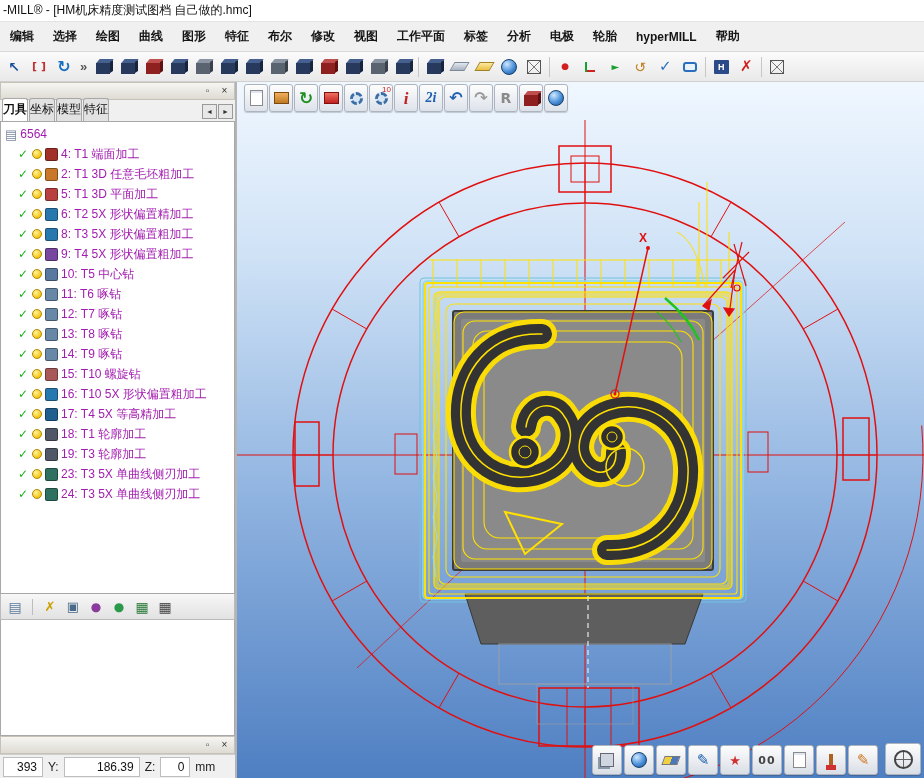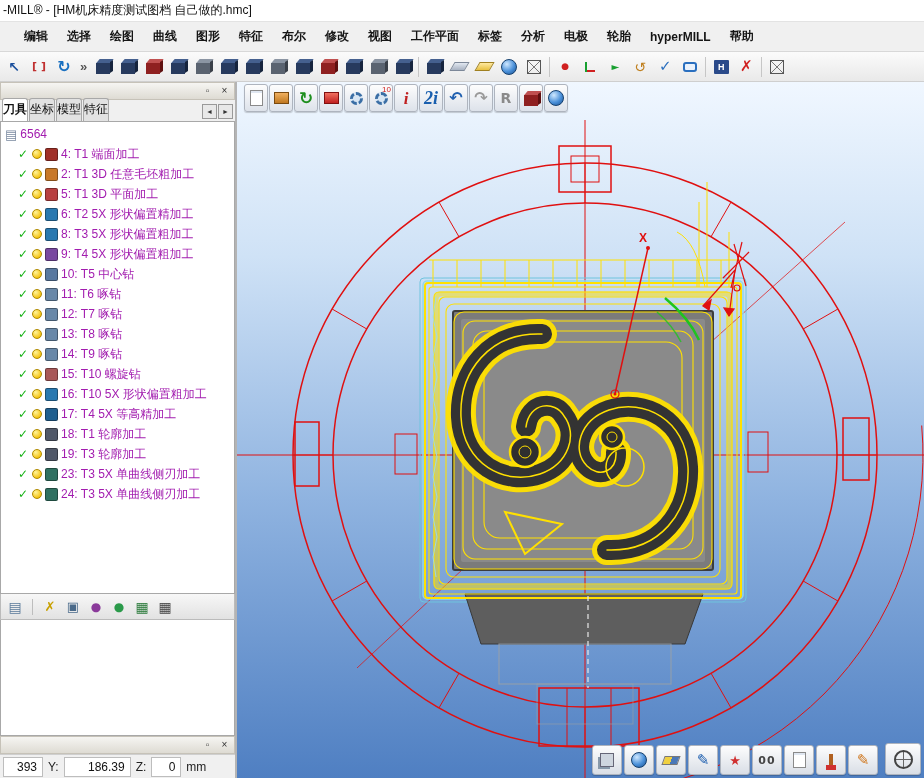--- a/index.html
+++ b/index.html
@@ -3,21 +3,21 @@
 <meta charset="utf-8">
 <style>
   *{margin:0;padding:0;box-sizing:border-box}
   html,body{width:924px;height:778px;overflow:hidden;background:#f0f0f0;
     font-family:"Liberation Sans","DejaVu Sans",sans-serif;font-size:12px;color:#111}
 
   
   .titlebar{height:22px;background:#fff;display:flex;align-items:center;padding-left:3px;
     border-bottom:1px solid #e3e3e3;font-size:12px;white-space:nowrap;overflow:hidden}
   .menubar{height:30px;background:#f0f0f0;display:flex;align-items:center;gap:1px;
-    padding:0 15px;border-bottom:1px solid #d8d8d8}
+    padding:0 1px;border-bottom:1px solid #d8d8d8}
   .menu-item{padding:5px 9px;font-weight:bold;color:#151515;cursor:default;white-space:nowrap}
   .toolbar{height:30px;background:linear-gradient(#fbfbfb,#e9e9e9);display:flex;align-items:center;
     padding:0 2px;border-bottom:1px solid #cfcfcf}
   .tgroup{display:flex;align-items:center;gap:1px}
   .tbtn{width:24px;height:24px;display:flex;align-items:center;justify-content:center;
     border:1px solid transparent;border-radius:2px;position:relative;flex:0 0 auto}
   .tsep{width:1px;height:20px;background:#c6c6c6;margin:0 3px;flex:0 0 auto}
   .chevron{font-size:13px;color:#555;padding:0 4px;font-weight:bold}
 
   
@@ -85,21 +85,21 @@
   .psep{width:1px;height:16px;background:#bdbdbd;margin:0 4px}
   .job-table{flex:0 0 116px;display:flex;flex-direction:column;background:#fff;border:1px solid #a8a8a8;border-top:none}
   .jt-header{display:flex;height:20px;background:linear-gradient(#fdfdfd,#e4e4e4);border-bottom:1px solid #bbb;flex:0 0 auto}
   .jt-col{padding:3px 6px;border-right:1px solid #ccc;white-space:nowrap}
   .jt-col.c1{width:96px}
   .jt-col.c2{flex:1}
   .jt-body{flex:1;background:#fff}
   .status-row{height:24px;display:flex;align-items:center;gap:5px;background:#f0f0f0;
     border-top:1px solid #cfcfcf;padding:0 3px;flex:0 0 auto;white-space:nowrap}
   .status-box{background:#fff;border:1px solid #bdbdbd;padding:2px 5px;text-align:right}
-  .sb-x{width:40px}.sb-y{width:67px}.sb-z{width:30px}
+  .sb-x{width:40px}.sb-y{width:76px}.sb-z{width:30px}
   .status-label{color:#222}
 
   
   .viewport{position:relative;flex:1;overflow:hidden;background:#cfe2f6}
   .viewport > svg{position:absolute;inset:0;width:100%;height:100%}
   .hm-toolbar{position:absolute;top:2px;left:7px;display:flex;gap:1px;z-index:5}
   .hmbtn{width:24px;height:28px;border:1px solid #aeb4be;border-radius:3px;position:relative;
     background:linear-gradient(#fdfdfd,#dde2ea);display:flex;align-items:center;justify-content:center;
     box-shadow:0 1px 1px rgba(0,0,0,.18);flex:0 0 auto}
   .vp-tools{position:absolute;bottom:3px;right:46px;display:flex;gap:2px;z-index:5}
@@ -657,21 +657,21 @@
           <span class="ic-gear"></span>
           <span class="badge">10</span>
         </div>
 
         <div class="hmbtn" title="info-icon">
           <span class="g" style="color:#c02020;font-style:italic;font-family:'Liberation Serif',serif;font-size:17px;font-weight:bold">i</span>
           <span class="badge"></span>
         </div>
 
         <div class="hmbtn" title="info2-icon">
-          <span class="g" style="color:#1a5fae;font-style:italic;font-family:'Liberation Serif',serif;font-size:18px;font-weight:bold">2i</span>
+          <span class="g" style="color:#1a5fae;font-style:italic;font-family:'Liberation Serif',serif;font-size:14px;font-weight:bold">2i</span>
           <span class="badge"></span>
         </div>
 
         <div class="hmbtn" title="undo-icon">
           <span class="g" style="color:#2060b0;font-size:16px;font-weight:bold">↶</span>
           <span class="badge"></span>
         </div>
 
         <div class="hmbtn" title="redo-icon">
           <span class="g" style="color:#9a9a9a;font-size:16px;font-weight:bold">↷</span>

